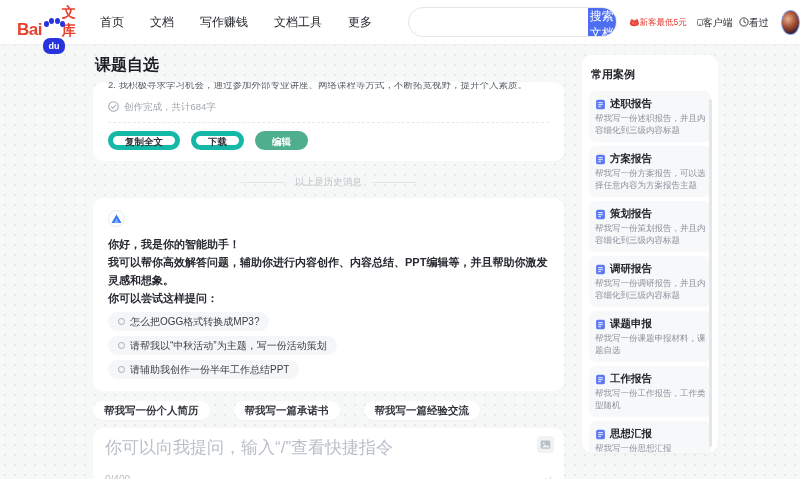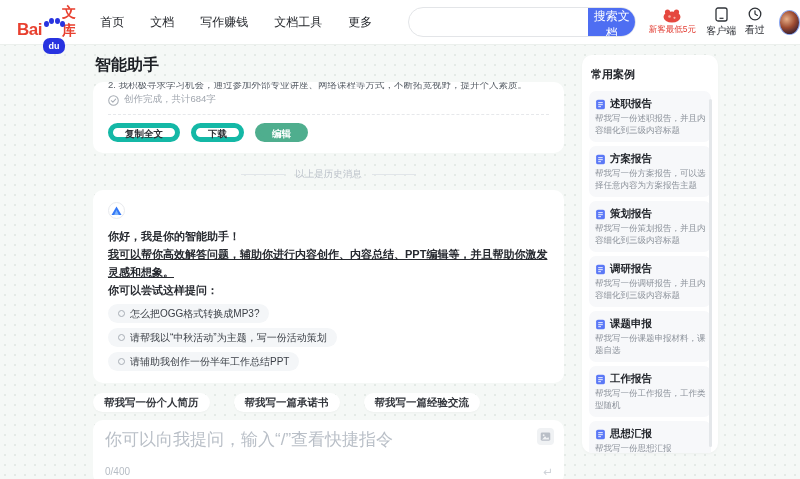--- a/index.html
+++ b/index.html
@@ -26,39 +26,39 @@
   .logo .toes span:nth-child(3){ left:12px; top:0; }
   .logo .toes span:nth-child(4){ left:17px; top:3px; }
   .logo .suffix { font-size:14px; font-weight:bold; color:#e8402f; margin-left:2px; }
   .nav-links { display:flex; gap:26px; margin-left:18px; font-size:12px; color:#1f2227; }
   .nav-links span { cursor:pointer; white-space:nowrap; }
   .search { display:flex; margin-left:36px; height:30px; width:276px; border:1px solid #e3e5e8;
             border-radius:15px; overflow:hidden; background:#fff; }
   .search input { flex:1; border:0; outline:0; padding:0 12px; font-size:12px; background:transparent; }
   .search .search-btn { width:68px; background:#4e6ef2; color:#fff; font-size:12px; border:0;
             cursor:pointer; font-family:inherit; }
-  .nav-util { display:flex; flex-direction:column; align-items:center; justify-content:center; cursor:pointer; }
+  .nav-util { display:flex; align-items:center; justify-content:center; cursor:pointer; }
   .promo { margin-left:12px; width:58px; }
   .promo .promo-label { font-size:8.5px; color:#e23d33; margin-top:1px; white-space:nowrap; }
   .client { margin-left:10px; width:36px; }
   .viewed { margin-left:6px; width:30px; }
   .util-label { font-size:10px; color:#2a2d33; margin-top:2px; white-space:nowrap; }
   .avatar { margin-left:12px; width:25px; height:25px; border-radius:50%;
             border:1px solid #8aa6ef; cursor:pointer;
             background:radial-gradient(circle at 35% 35%, #e8b08a 0%, #9c4a30 45%, #3a2030 80%, #1c1430 100%); }
 
   
   .main-col { position:absolute; left:93px; top:50px; width:471px; }
   .page-title { font-size:16px; font-weight:bold; color:#1d2025; margin:5px 0 6px 2px; }
 
   .card { background:#fff; border-radius:10px; }
   .history-card { padding:0 15px; }
   .clip-line { height:11px; overflow:hidden; }
   .clip-line span { display:block; margin-top:-5px; font-size:9.5px; color:#596068; white-space:nowrap; line-height:15px; }
-  .status-row { display:flex; align-items:flex-end; gap:5px; font-size:9.5px; color:#a0a6ae; }
+  .status-row { display:flex; align-items:flex-start; gap:5px; margin-top:8px; font-size:9.5px; color:#a0a6ae; }
   .dash-sep { border:0; border-top:1px dashed #e6e8eb; margin-top:8px; }
   .btn-row { display:flex; gap:11px; padding:8px 0 11px; }
   .btn { height:19px; padding:0 12px; border:5px solid #14b8a6; border-radius:10px; background:#fff;
          font-size:9.5px; font-weight:bold; color:#2c2f34; cursor:pointer; font-family:inherit; }
   .btn.primary { background:#4fae8e; border-color:#4fae8e; color:#fff; }
 
   .history-divider { display:flex; align-items:center; justify-content:center; gap:10px;
                      margin-top:15px; font-size:9.5px; color:#bcc2ca; }
   .history-divider .line { width:44px; height:1px; background:#e1e5e9; }
 
@@ -143,21 +143,21 @@
       <svg width="14" height="14" viewBox="0 0 14 14">
         <circle cx="7" cy="7" r="5.8" fill="none" stroke="#2f3338" stroke-width="1.3"></circle>
         <polyline points="7,3.8 7,7 9.4,8.4" fill="none" stroke="#2f3338" stroke-width="1.2" stroke-linecap="round"></polyline>
       </svg>
       <span class="util-label">看过</span>
     </div>
     <div class="avatar"></div>
   </div>
 
   <div class="main-col">
-    <div class="page-title">智能助手</div>
+    <div class="page-title">课题自选</div>
 
     <div class="card history-card">
       <div class="clip-line">
         <span>2. 我积极寻求学习机会，通过参加外部专业讲座、网络课程等方式，不断拓宽视野，提升个人素质。</span>
       </div>
       <div class="status-row">
         <svg width="11" height="11" viewBox="0 0 12 12">
           <circle cx="6" cy="6" r="5.2" fill="none" stroke="#a6acb4" stroke-width="1.1"></circle>
           <polyline points="3.6,6.2 5.3,7.8 8.4,4.5" fill="none" stroke="#a6acb4" stroke-width="1.1" stroke-linecap="round" stroke-linejoin="round"></polyline>
         </svg>
@@ -178,21 +178,21 @@
     </div>
 
     <div class="card chat-card">
       <div class="bot-avatar">
         <svg width="11" height="10" viewBox="0 0 12 11">
           <polygon points="6,0.5 11.5,10 0.5,10" fill="#3478f6"></polygon>
           <polygon points="6,4.5 8.6,10 3.4,10" fill="#7db4fb"></polygon>
         </svg>
       </div>
       <div class="chat-text">你好，我是你的智能助手！</div>
-      <div class="chat-text" style="margin-top:0;text-decoration:underline;">我可以帮你高效解答问题，辅助你进行内容创作、内容总结、PPT编辑等，并且帮助你激发灵感和想象。</div>
+      <div class="chat-text" style="margin-top:0;">我可以帮你高效解答问题，辅助你进行内容创作、内容总结、PPT编辑等，并且帮助你激发灵感和想象。</div>
       <div class="chat-text" style="margin-top:0;">你可以尝试这样提问：</div>
       <div class="pill-wrap">
         <span class="prompt-pill">
           <span class="ring"></span>
           <span>怎么把OGG格式转换成MP3?</span>
         </span>
       </div>
       <div class="pill-wrap">
         <span class="prompt-pill">
           <span class="ring"></span>

